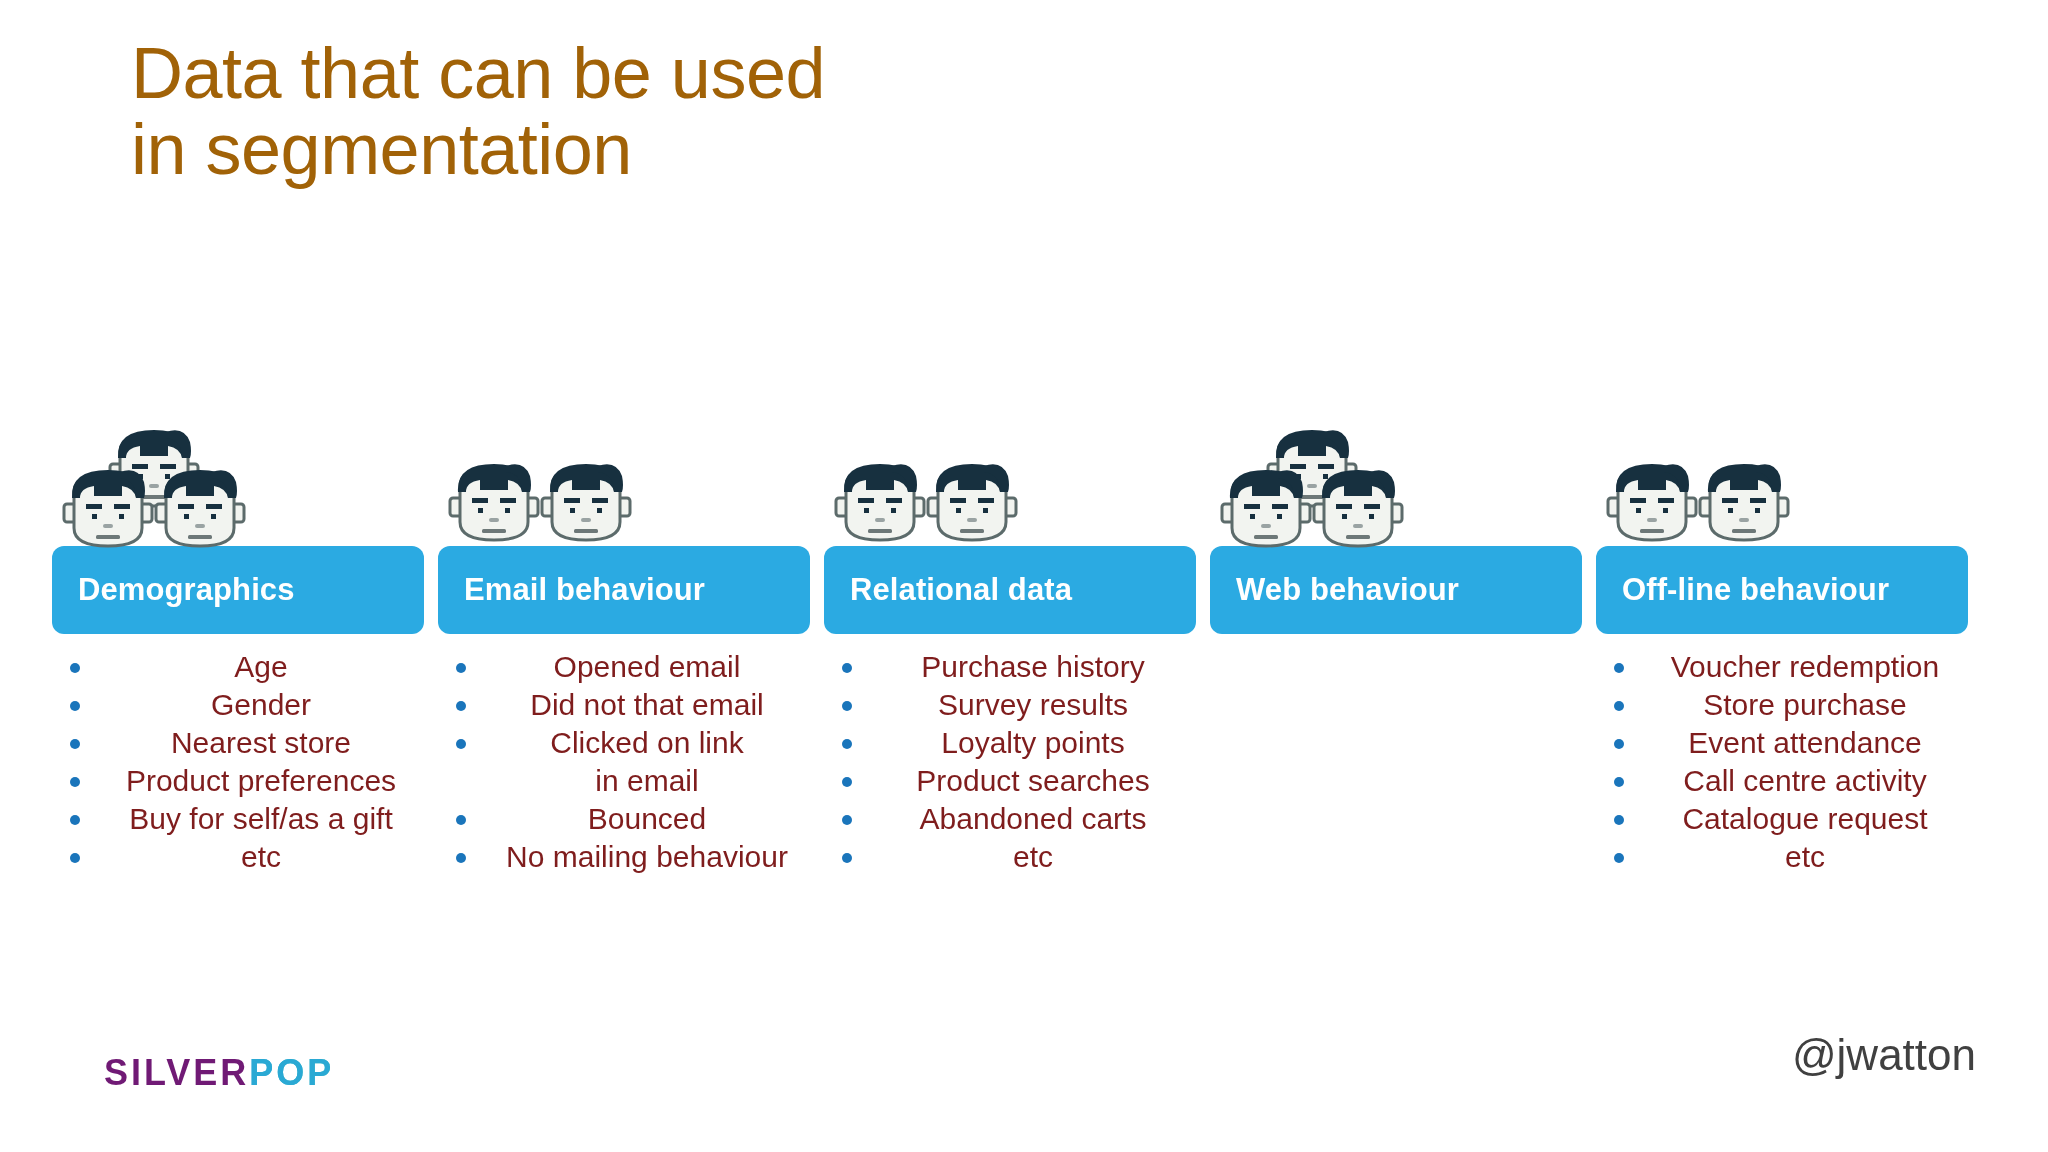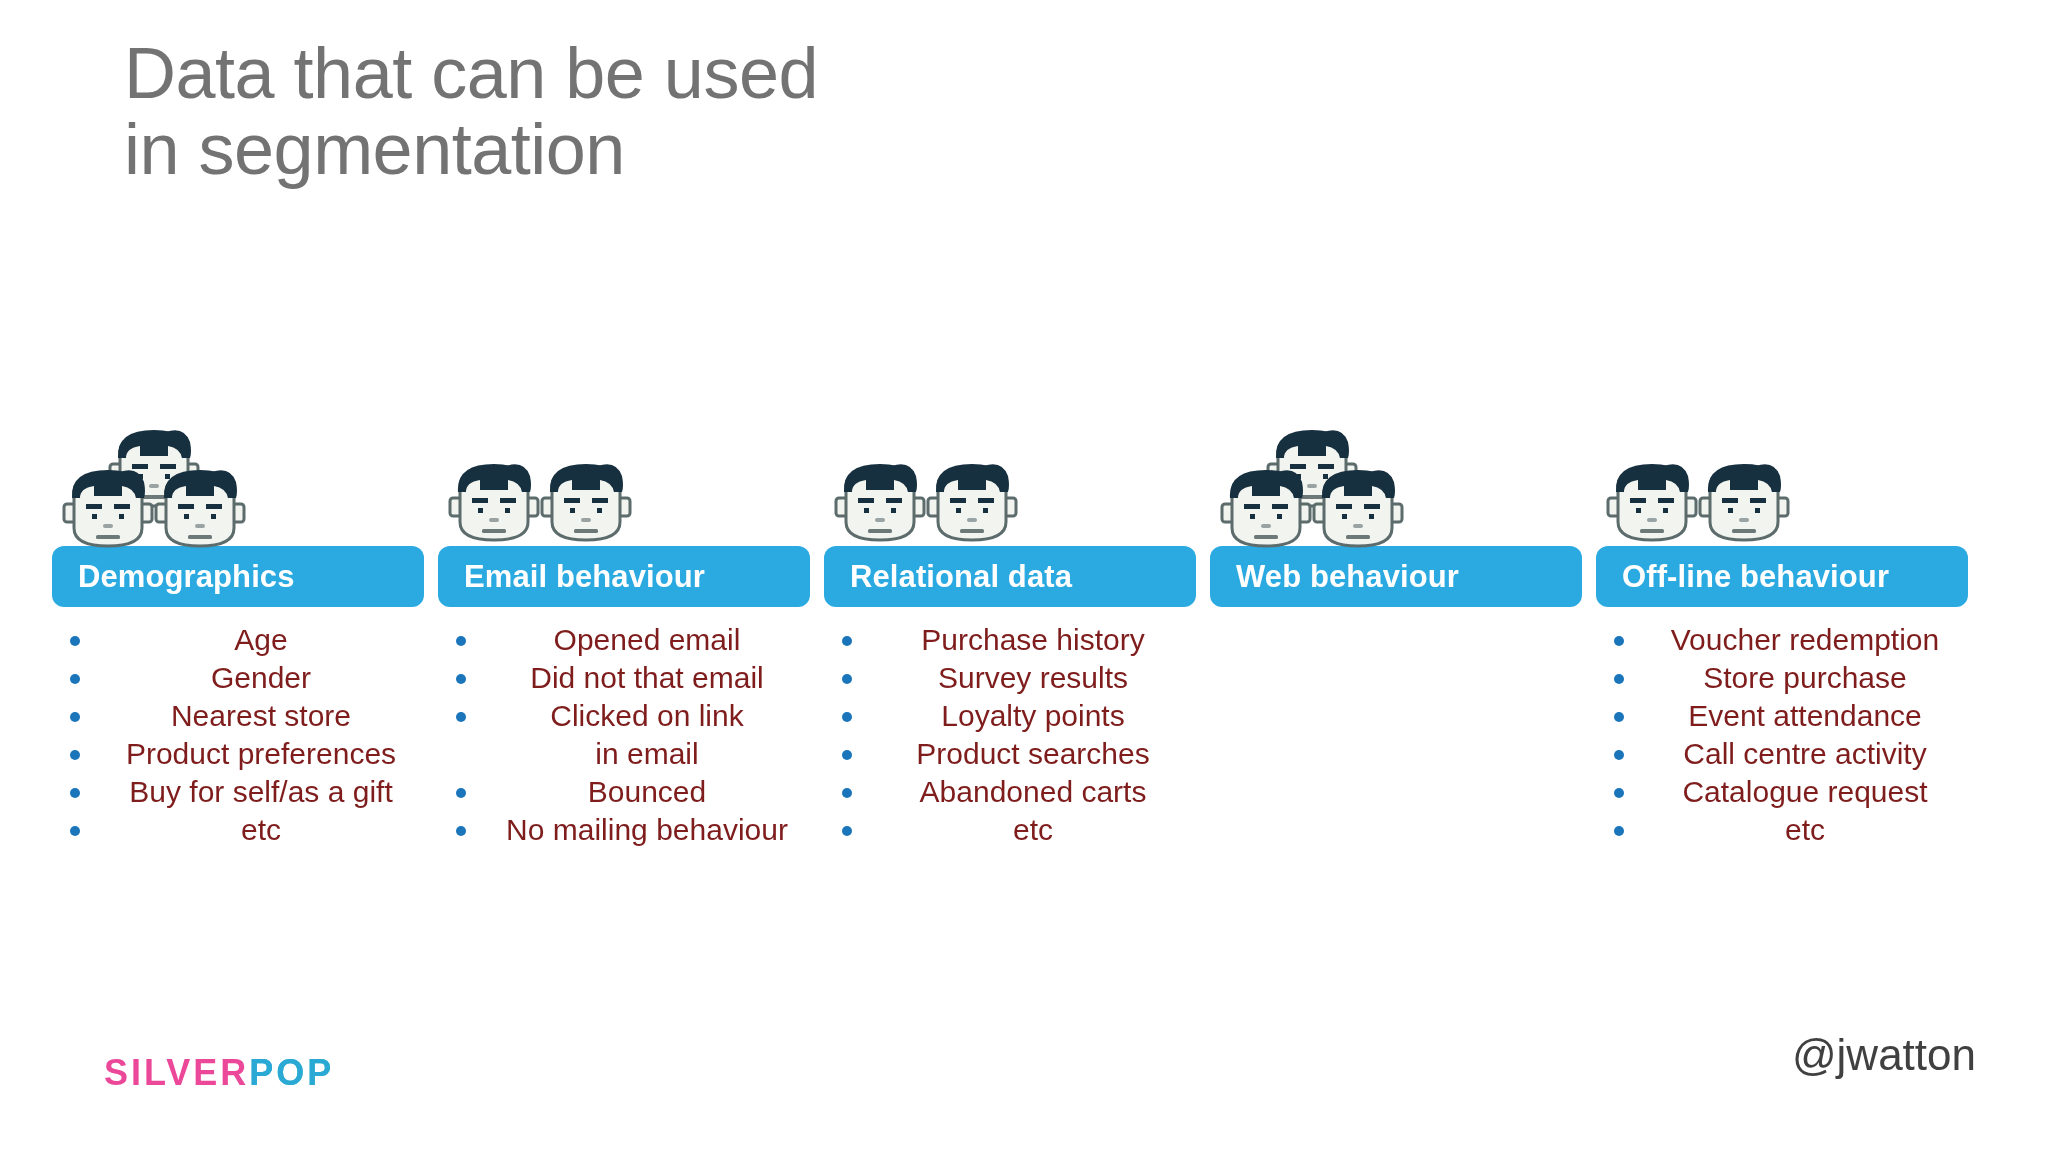--- a/index.html
+++ b/index.html
@@ -11,24 +11,24 @@
     height: 1152px;
     background: #ffffff;
     font-family: "Liberation Sans", sans-serif;
     overflow: hidden;
     position: relative;
   }
 
   
   .slide-title {
     position: absolute;
-    left: 124px;
+    left: 131px;
     top: 36px;
     width: 1000px;
-    color: #737373;
+    color: #a16207;
     font-size: 72px;
     font-weight: 400;
     line-height: 1.05;
     letter-spacing: -0.5px;
     white-space: pre-line;
   }
 
   
   .columns {
     position: absolute;
@@ -60,21 +60,21 @@
   .face.back  { left: 46px;  top: 0px;  }
   .face.left  { left: 0px;   top: 40px; }
   .face.right { left: 92px;  top: 40px; }
   .face.two-a { left: 0px;   top: 34px; }
   .face.two-b { left: 92px;  top: 34px; }
 
   
   .col-header {
     background: #2BAAE2;
     border-radius: 12px;
-    height: 61px;
+    height: 88px;
     display: flex;
     align-items: center;
     padding-left: 26px;
     box-sizing: border-box;
     color: #ffffff;
     font-size: 31px;
     font-weight: bold;
     letter-spacing: 0.1px;
     margin-bottom: 14px;
   }
@@ -109,21 +109,21 @@
   
   .logo {
     position: absolute;
     left: 104px;
     top: 1052px;
     font-size: 36px;
     font-weight: bold;
     letter-spacing: 3px;
     display: flex;
   }
-  .logo .silver { color: #ec4899; }
+  .logo .silver { color: #701a75; }
   .logo .pop {
     background: linear-gradient(90deg,#1b9ad6 0%, #3fc0c8 60%, #6fd1bb 100%);
     -webkit-background-clip: text;
     background-clip: text;
     color: #2aa9d4;
   }
   .handle {
     position: absolute;
     right: 72px;
     top: 1030px;

